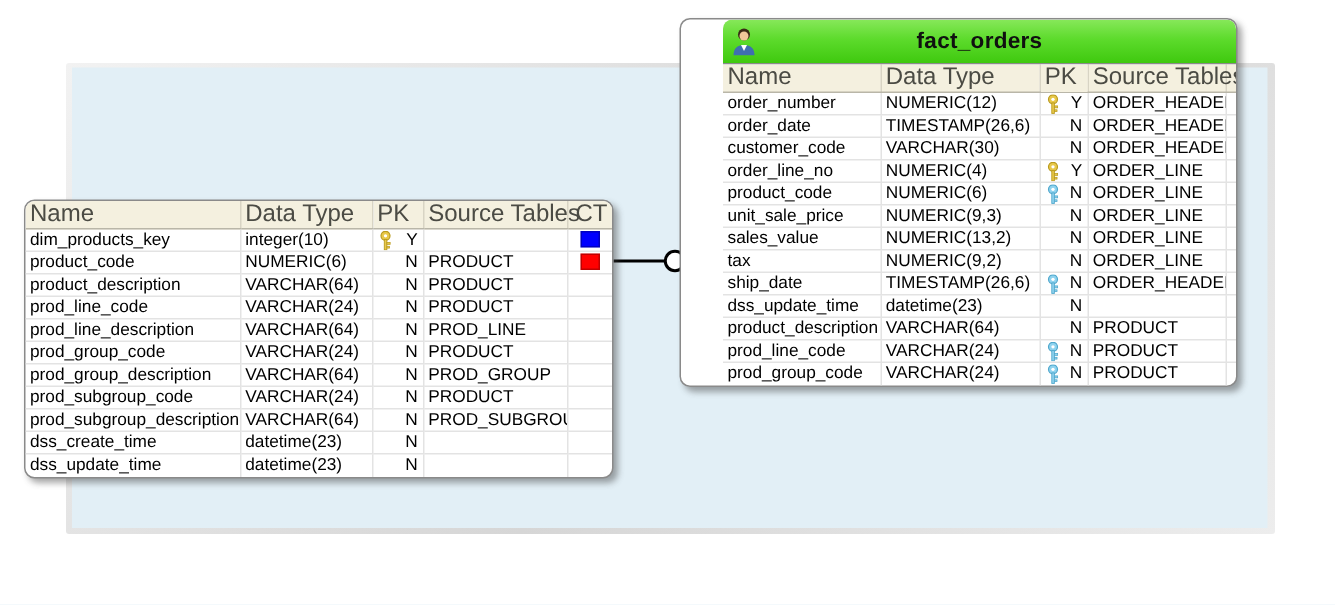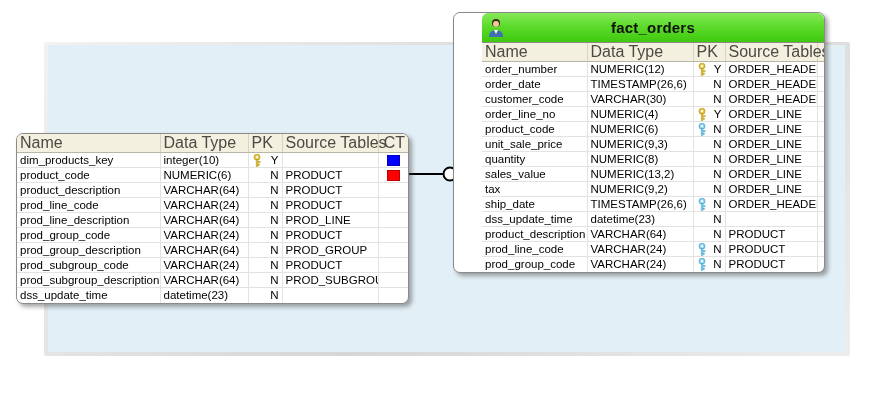--- a/index.html
+++ b/index.html
@@ -213,20 +213,27 @@
             <td>VARCHAR(24)</td>
             <td class="c-pk">N</td>
             <td>PRODUCT</td>
             <td class="c-ct"></td>
           </tr>
           <tr>
             <td>prod_subgroup_description</td>
             <td>VARCHAR(64)</td>
             <td class="c-pk">N</td>
             <td>PROD_SUBGROUP</td>
+            <td class="c-ct"></td>
+          </tr>
+          <tr>
+            <td>dss_create_time</td>
+            <td>datetime(23)</td>
+            <td class="c-pk">N</td>
+            <td></td>
             <td class="c-ct"></td>
           </tr>
           <tr>
             <td>dss_update_time</td>
             <td>datetime(23)</td>
             <td class="c-pk">N</td>
             <td></td>
             <td class="c-ct"></td>
           </tr>
         </tbody>
@@ -315,27 +322,20 @@
             <td class="c-ct"></td>
           </tr>
           <tr>
             <td>unit_sale_price</td>
             <td>NUMERIC(9,3)</td>
             <td class="c-pk">N</td>
             <td>ORDER_LINE</td>
             <td class="c-ct"></td>
           </tr>
           <tr>
-            <td>quantity</td>
-            <td>NUMERIC(8)</td>
-            <td class="c-pk">N</td>
-            <td>ORDER_LINE</td>
-            <td class="c-ct"></td>
-          </tr>
-          <tr>
             <td>sales_value</td>
             <td>NUMERIC(13,2)</td>
             <td class="c-pk">N</td>
             <td>ORDER_LINE</td>
             <td class="c-ct"></td>
           </tr>
           <tr>
             <td>tax</td>
             <td>NUMERIC(9,2)</td>
             <td class="c-pk">N</td>

